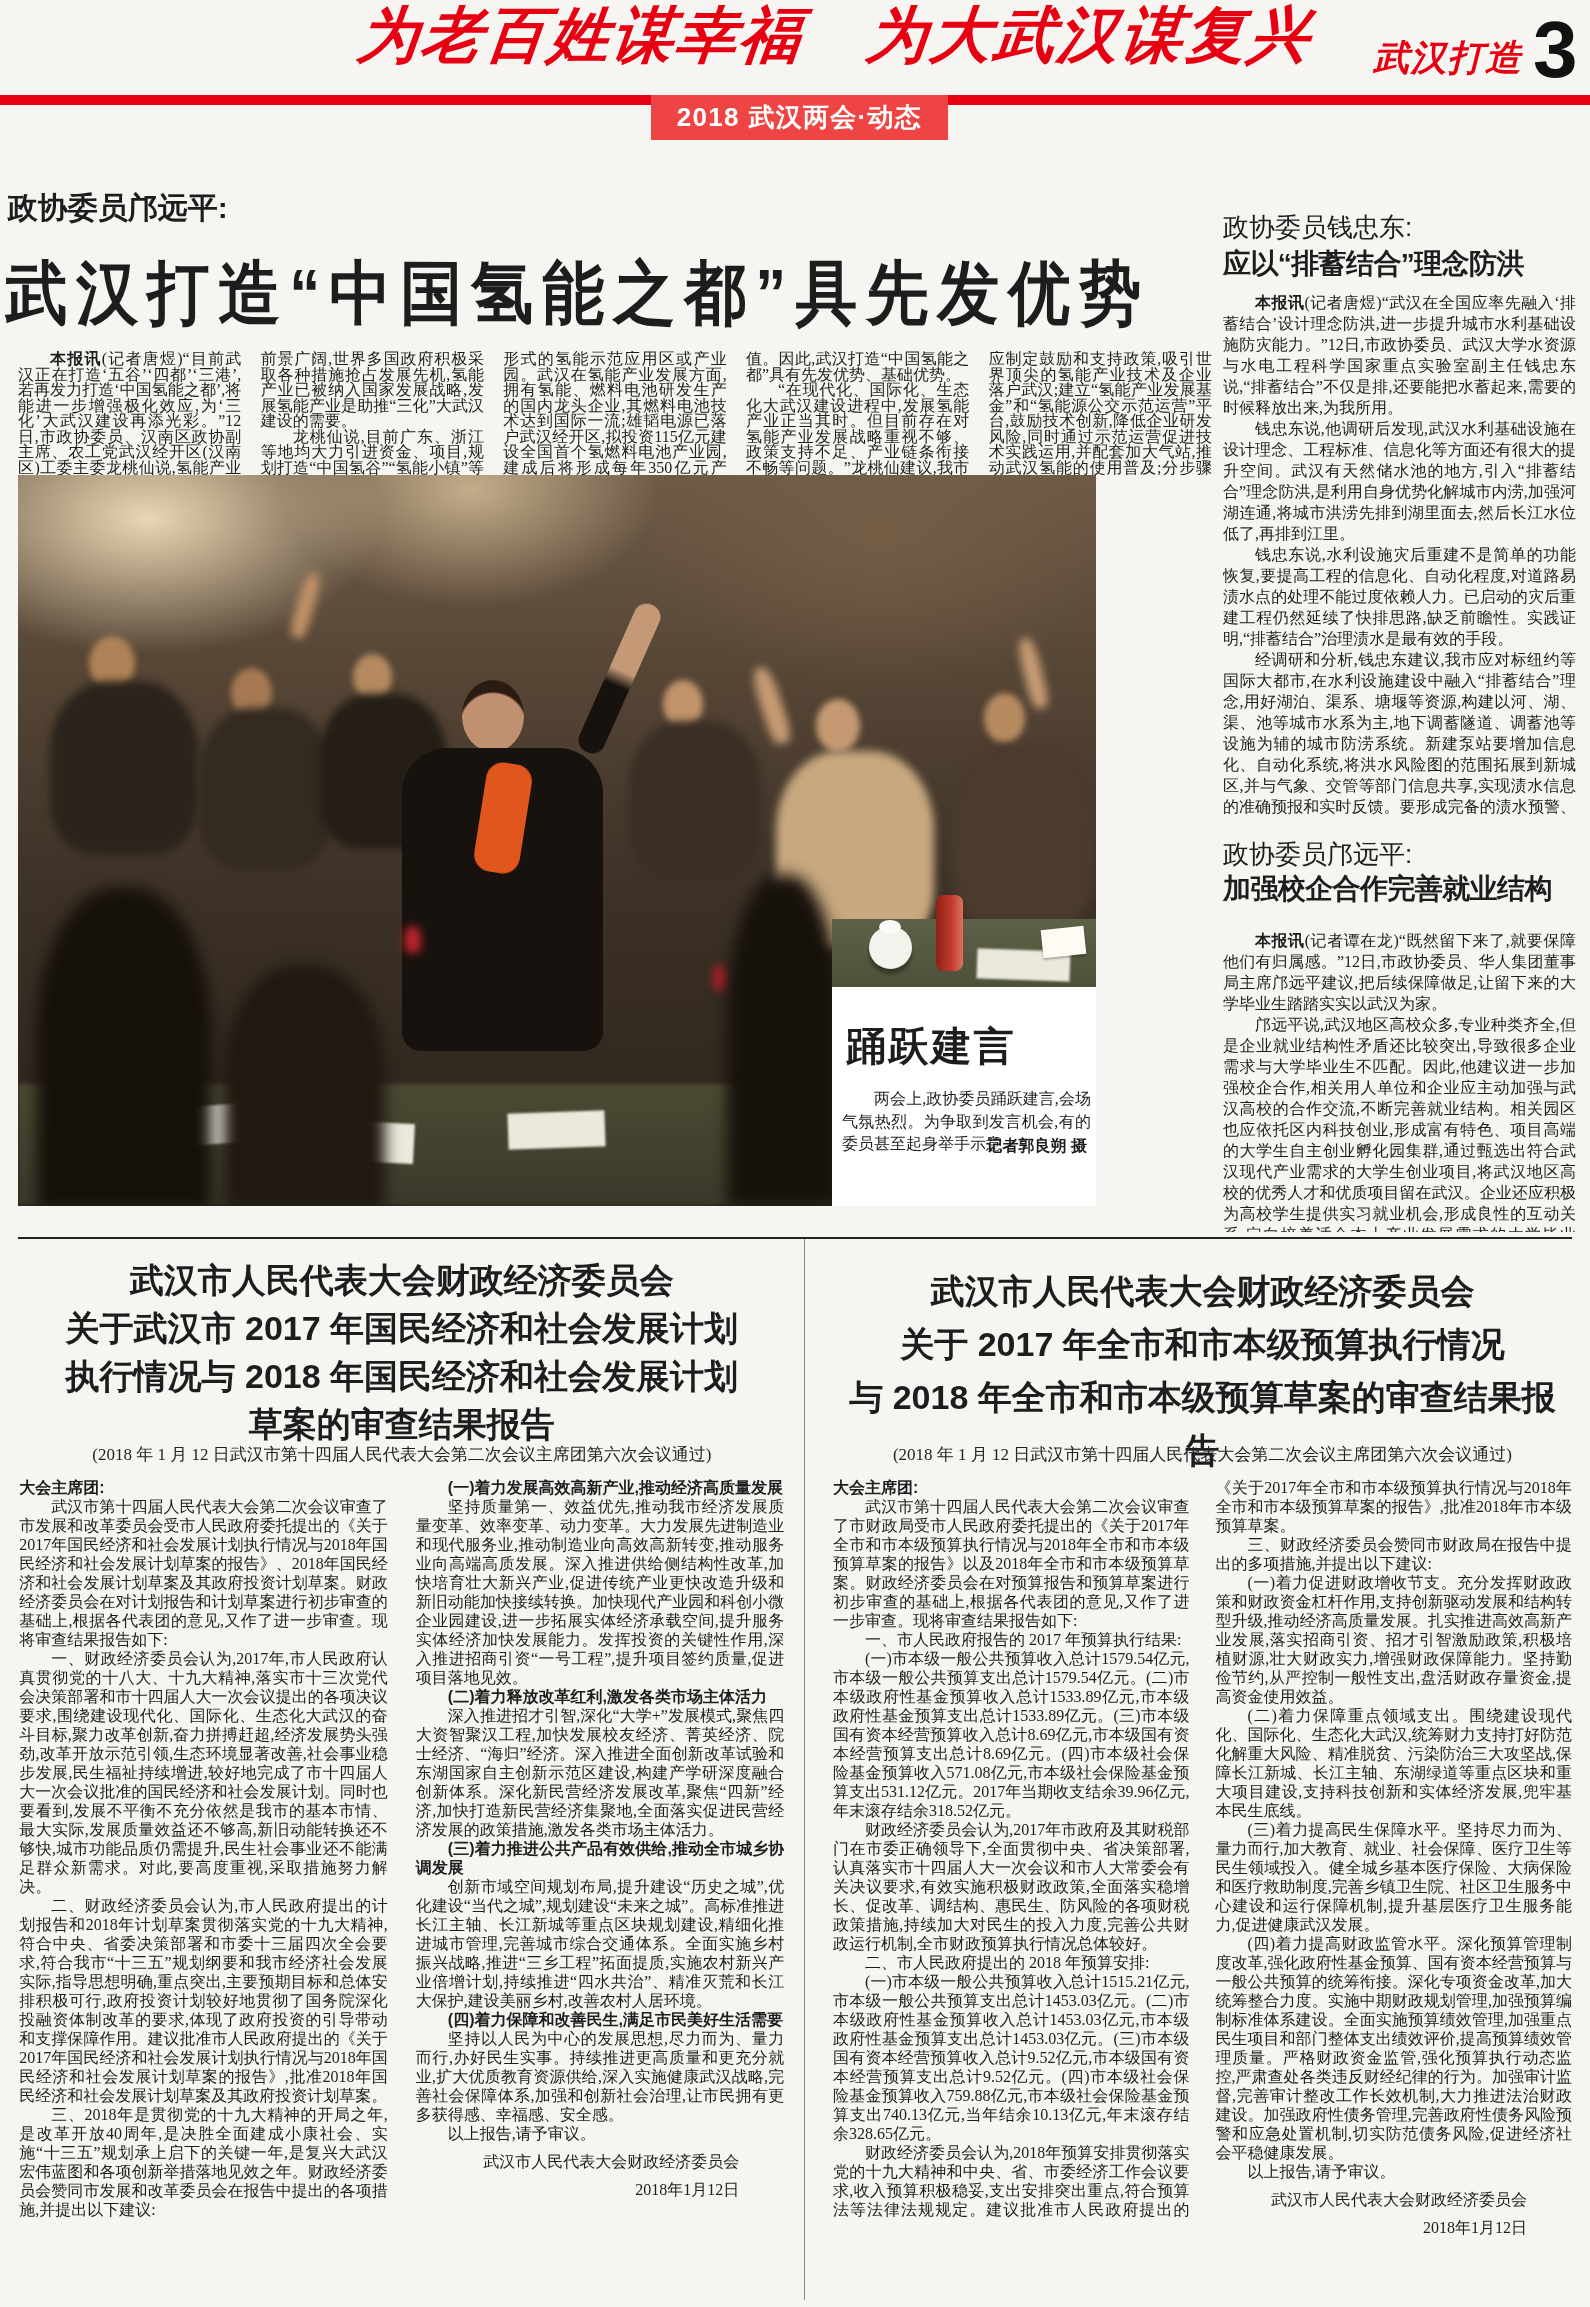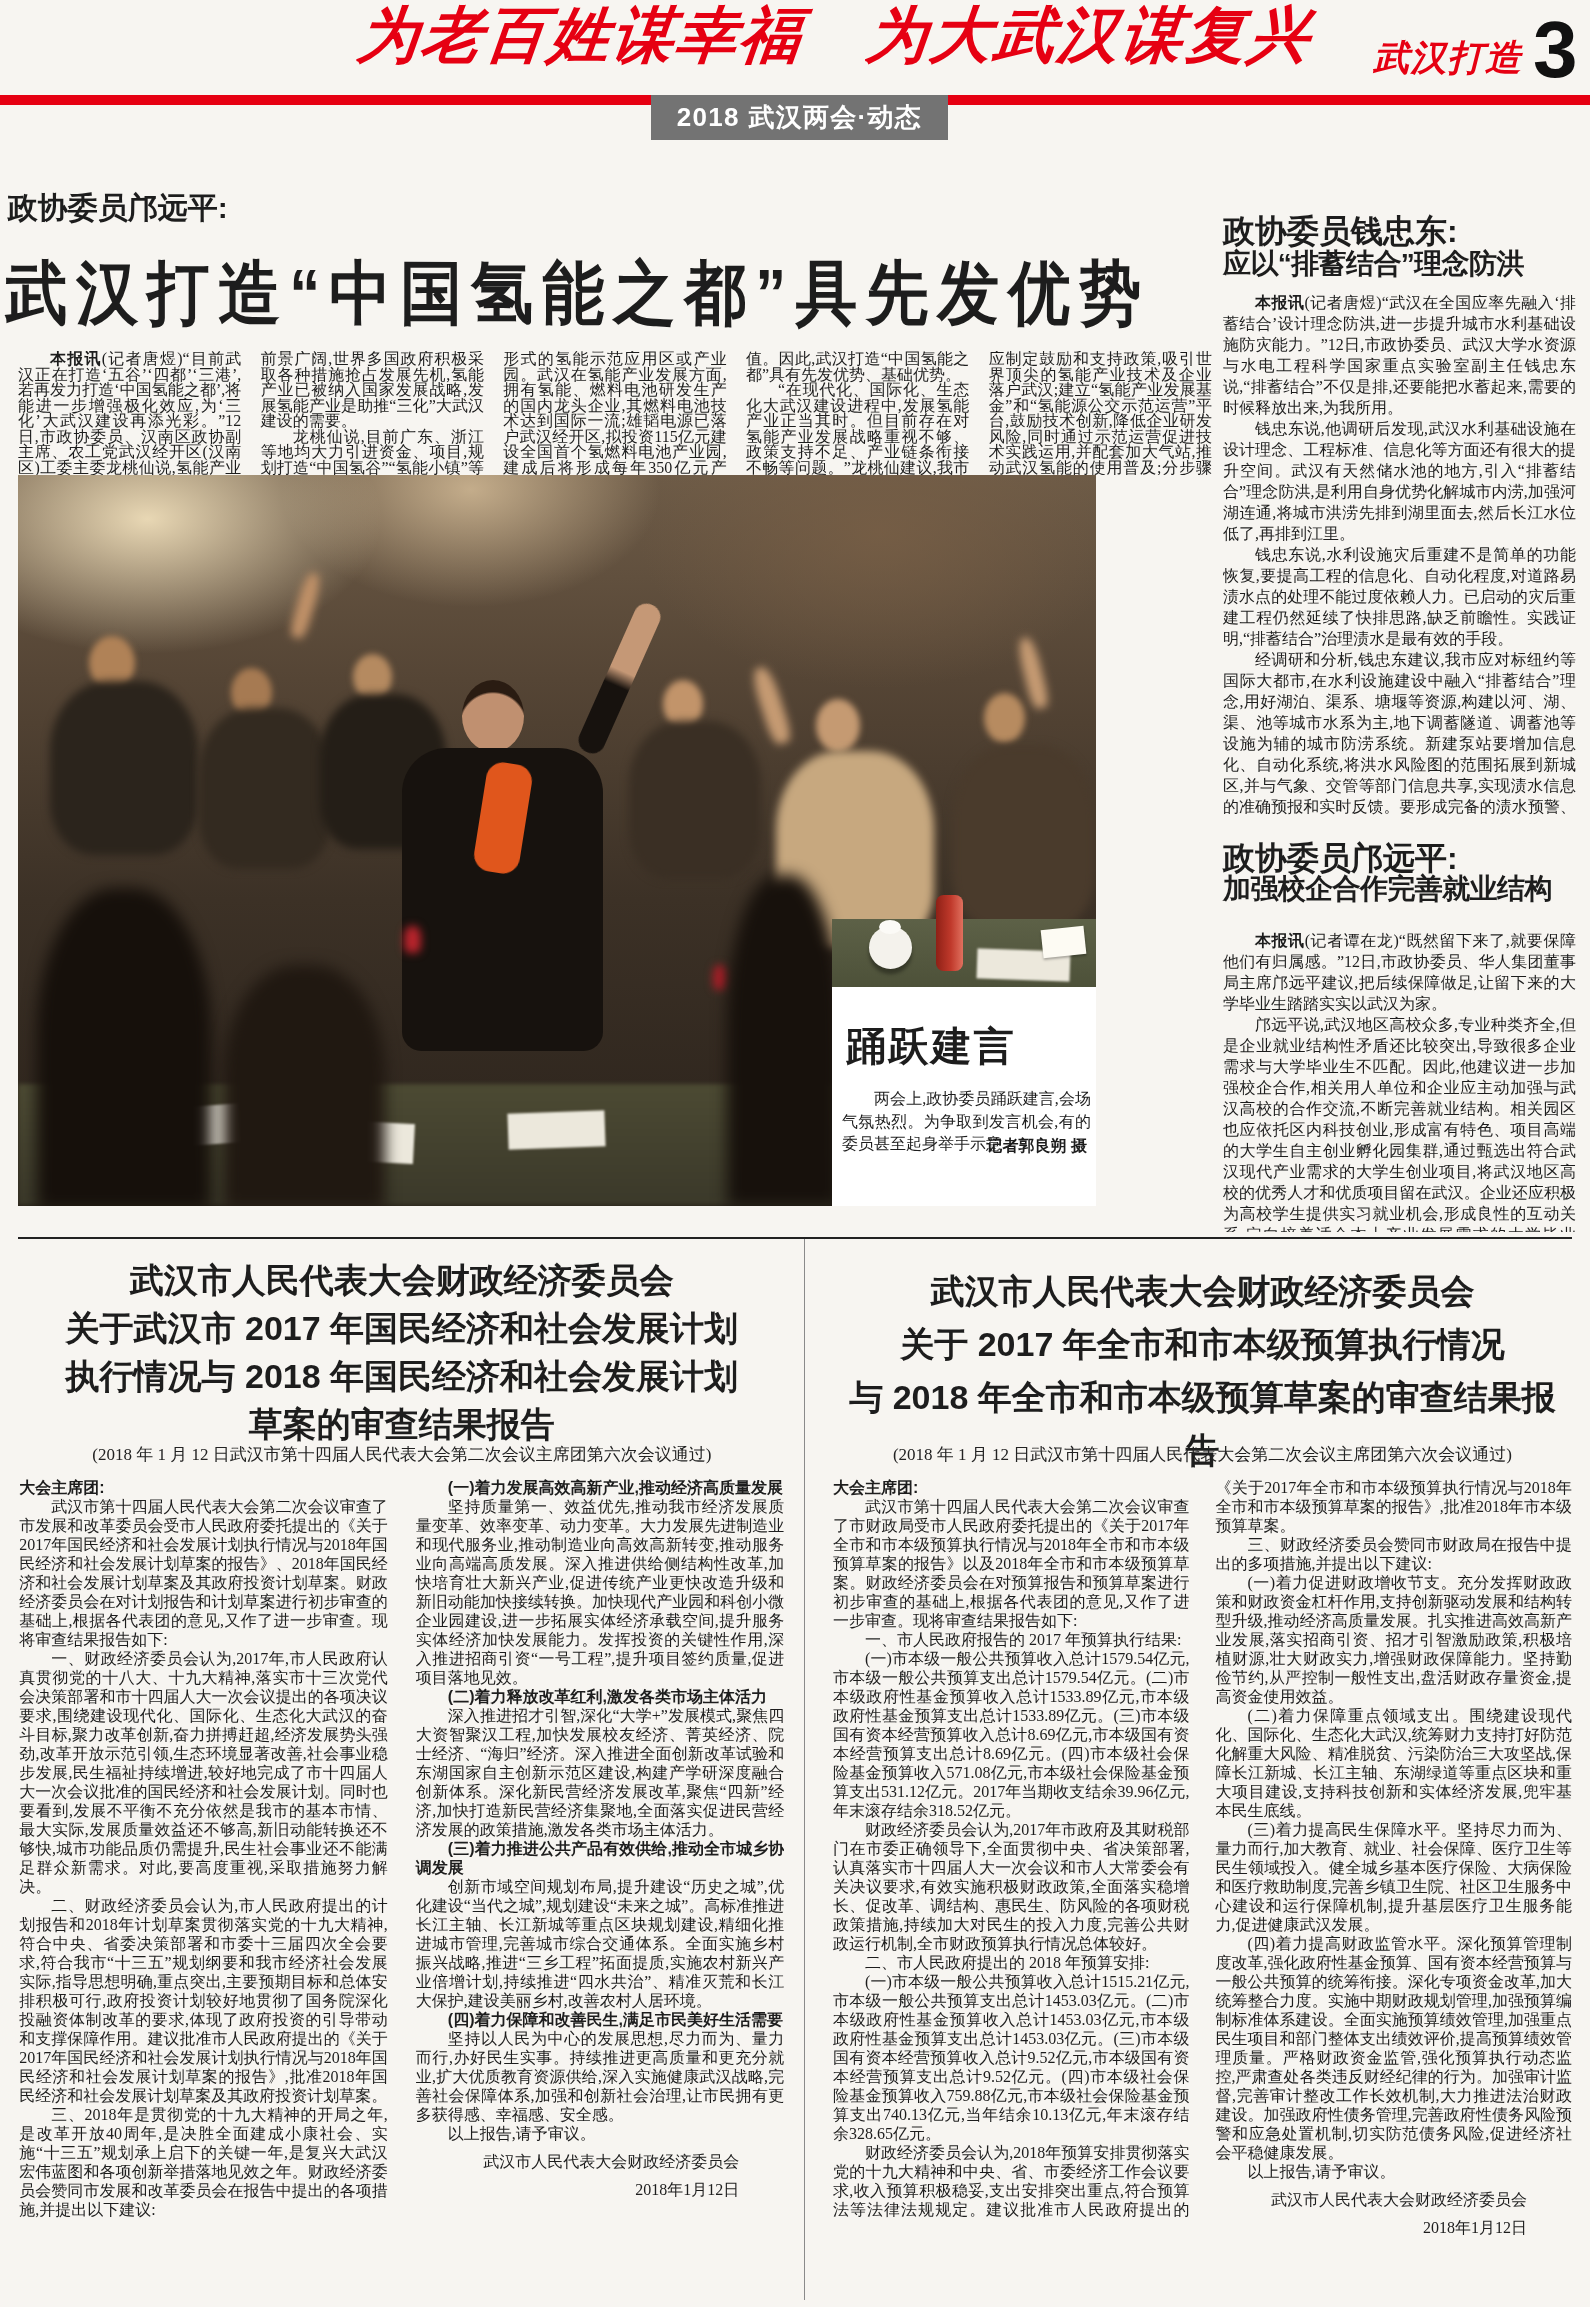--- a/index.html
+++ b/index.html
@@ -10,21 +10,21 @@
   .dateline{left:6.4px;top:31px;font-family:"Liberation Sans","DejaVu Sans",sans-serif;
             font-size:17.4px;line-height:26px;color:#222;}
   .slogan{left:358px;top:-5.2px;width:1006px;font-size:61px;font-weight:bold;font-style:italic;
           color:#e60012;transform:skewX(-6deg);letter-spacing:2.6px;white-space:nowrap;
           font-family:"Liberation Serif","DejaVu Serif",serif;}
   .masthead{left:1373px;top:34px;font-size:36px;font-weight:bold;font-style:italic;color:#e60012;
             letter-spacing:1.3px;white-space:nowrap;}
   .pagenum{left:1533px;top:3.9px;font-size:80px;font-weight:bold;color:#111;
            font-family:"Liberation Sans","DejaVu Sans",sans-serif;}
   .redrule{left:0;top:95px;width:1590px;height:10.3px;background:#e60012;}
-  .banner{left:651px;top:95px;width:297px;height:45px;background:#737373;color:#fff;
+  .banner{left:651px;top:95px;width:297px;height:45px;background:#ef4444;color:#fff;
           font-family:"Liberation Sans","DejaVu Sans",sans-serif;font-size:26px;font-weight:bold;
           text-align:center;line-height:45px;letter-spacing:1.3px;}
   
   .kicker{left:7.7px;top:188px;font-size:30px;font-weight:bold;
           font-family:"Liberation Sans","DejaVu Sans",sans-serif;}
   .headline{left:5.2px;top:246px;width:1219px;font-size:62px;font-weight:900;white-space:nowrap;
             letter-spacing:9px;transform:scaleY(1.12);transform-origin:left top;
             font-family:"Liberation Sans","DejaVu Sans",sans-serif;}
   .leadbody{left:18px;top:351px;width:1194px;height:124px;overflow:hidden;
             column-count:5;column-gap:19.3px;font-size:16px;line-height:15.5px;text-align:justify;}
@@ -53,21 +53,21 @@
   .bottle{left:918px;top:420px;width:27px;height:76px;background:linear-gradient(90deg,#8e2016,#c0392b 55%,#e0705e);border-radius:7.7px;}
   .namecard{left:1024px;top:453px;width:43px;height:28px;background:#fdfbf3;transform:rotate(-6deg);
             box-shadow:0 1.9px 2.6px rgba(0,0,0,.3);}
   .caption{left:832px;top:987px;width:264px;height:219px;background:#fff;padding:0;}
   .cap-title{left:846px;top:1019px;font-size:40px;font-weight:bold;letter-spacing:2.6px;
              font-family:"Liberation Sans","DejaVu Sans",sans-serif;}
   .cap-text{left:842px;top:1088px;width:249px;font-size:16px;line-height:22.6px;text-align:justify;text-indent:2em;}
   .cap-credit{left:842px;top:1136px;width:245px;font-size:16px;font-weight:bold;text-align:right;
               font-family:"Liberation Sans","DejaVu Sans",sans-serif;}
   
-  .sb-kicker{left:1223px;font-size:32px;font-weight:bold;
+  .sb-kicker{left:1223px;font-size:26px;font-weight:normal;
              font-family:"Liberation Sans","DejaVu Sans",sans-serif;}
   .sb-headline{left:1223px;font-size:28px;font-weight:900;letter-spacing:-0.6px;white-space:nowrap;
                font-family:"Liberation Sans","DejaVu Sans",sans-serif;}
   .sb-body{left:1223px;width:353px;overflow:hidden;font-size:16px;line-height:21px;text-align:justify;}
   .sb-body p{margin:0;text-indent:2em;}
   .sb-body b{font-family:"Liberation Sans","DejaVu Sans",sans-serif;}
   #sba-body{top:292px;height:527px;}
   #sbb-body{top:930px;height:302px;}
   
   .toprule{left:18px;top:1237px;width:1554px;height:1.9px;background:#222;}

